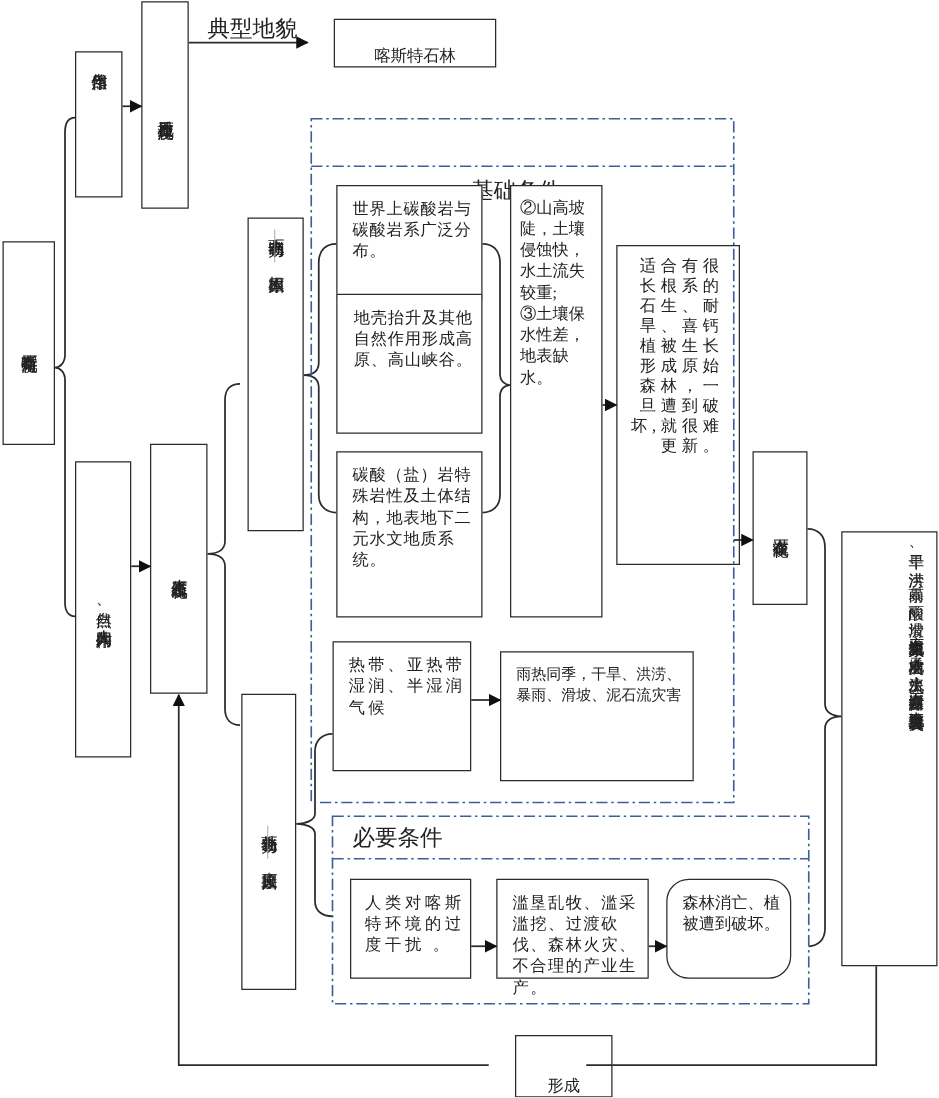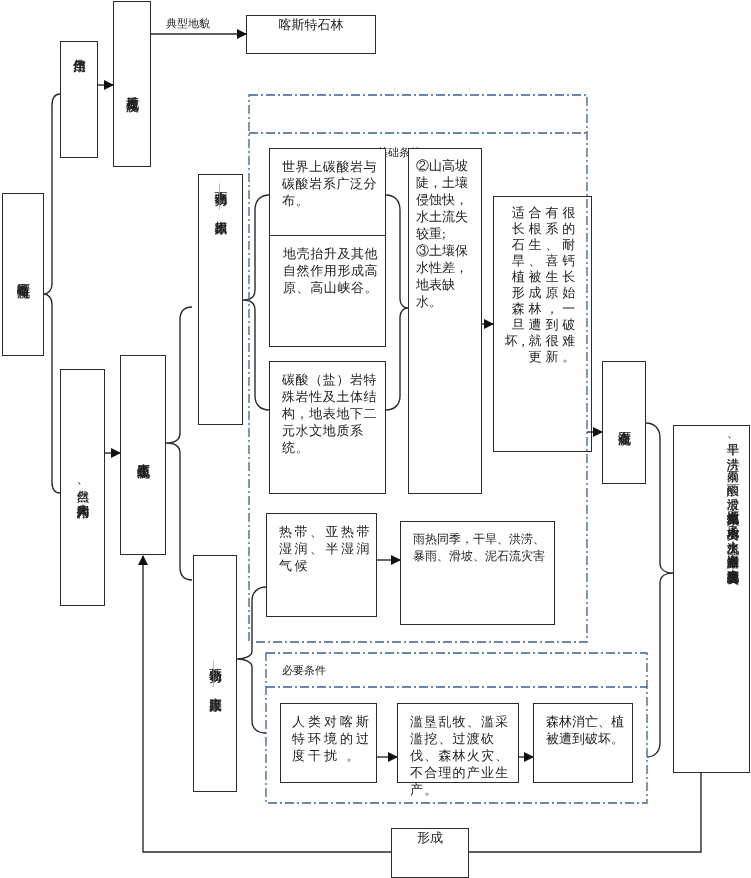--- a/index.html
+++ b/index.html
@@ -17,23 +17,23 @@
   .vbox {
     display: flex; align-items: center; justify-content: center;
   }
   .vtext {
     writing-mode: vertical-rl; text-orientation: mixed;
     font-size: 13px; letter-spacing: 0.5px; line-height: 14px;
   }
   .vtop { align-items: flex-start; padding-top: 6px; }
   .sep { color: #9a9a9a; }
   .hbox { padding: 9px 4px 0 12px; }
-  .center { display: flex; align-items: flex-start; justify-content: center; }
+  .center { display: flex; align-items: flex-end; justify-content: center; margin-left: 21px; }
   .label {
-    position: absolute; font-size: 11px; line-height: 16px; white-space: nowrap;
+    position: absolute; font-size: 18px; line-height: 16px; white-space: nowrap;
   }
   svg#links { position: absolute; left: 0; top: 0; pointer-events: none; }
 </style>
 </head>
 <body>
 
 <div id="canvas">
 
   <div class="box vbox" style="left:2px;top:193px;width:42px;height:163px;">
     <span class="vtext">喀斯特石漠化</span>
@@ -103,21 +103,21 @@
   </div>
 
   <span class="label" style="left:282px;top:662px;">必要条件</span>
 
   <div class="box hbox" style="left:280px;top:703px;width:97px;height:80px;letter-spacing:3px;padding-left:11px;">
     <span>人类对喀斯特环境的过度干扰 。</span>
   </div>
   <div class="box hbox" style="left:397px;top:703px;width:122px;height:80px;letter-spacing:1.2px;">
     <span>滥垦乱牧、滥采滥挖、过渡砍伐、森林火灾、不合理的产业生产。</span>
   </div>
-  <div class="box hbox" style="left:533px;top:703px;width:100px;height:80px;">
+  <div class="box hbox" style="left:533px;top:703px;width:100px;height:80px;border-radius:18px;">
     <span>森林消亡、植被遭到破坏。</span>
   </div>
 
   <div class="box" style="left:673px;top:425px;width:77px;height:348px;padding:8px 9px 0 0;">
     <span class="vtext" style="display:block;height:334px;font-size:12.5px;letter-spacing:0.3px;line-height:15px;margin-left:auto;">干旱、洪涝、暴雨、酸雨、滑坡、泥石流发生频繁；人地矛盾突出、水土流失、岩石逐渐裸露、土地生产力衰退甚至丧失。</span>
   </div>
 
   <div class="box center" style="left:391px;top:828px;width:78px;height:50px;">
     <span>形成</span>
   </div>

